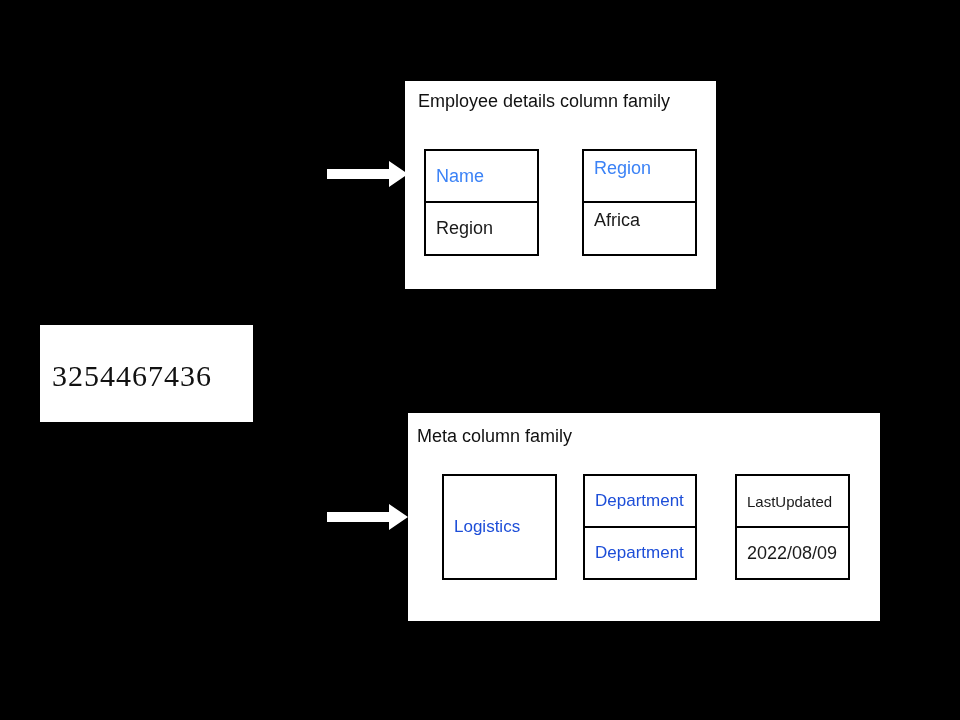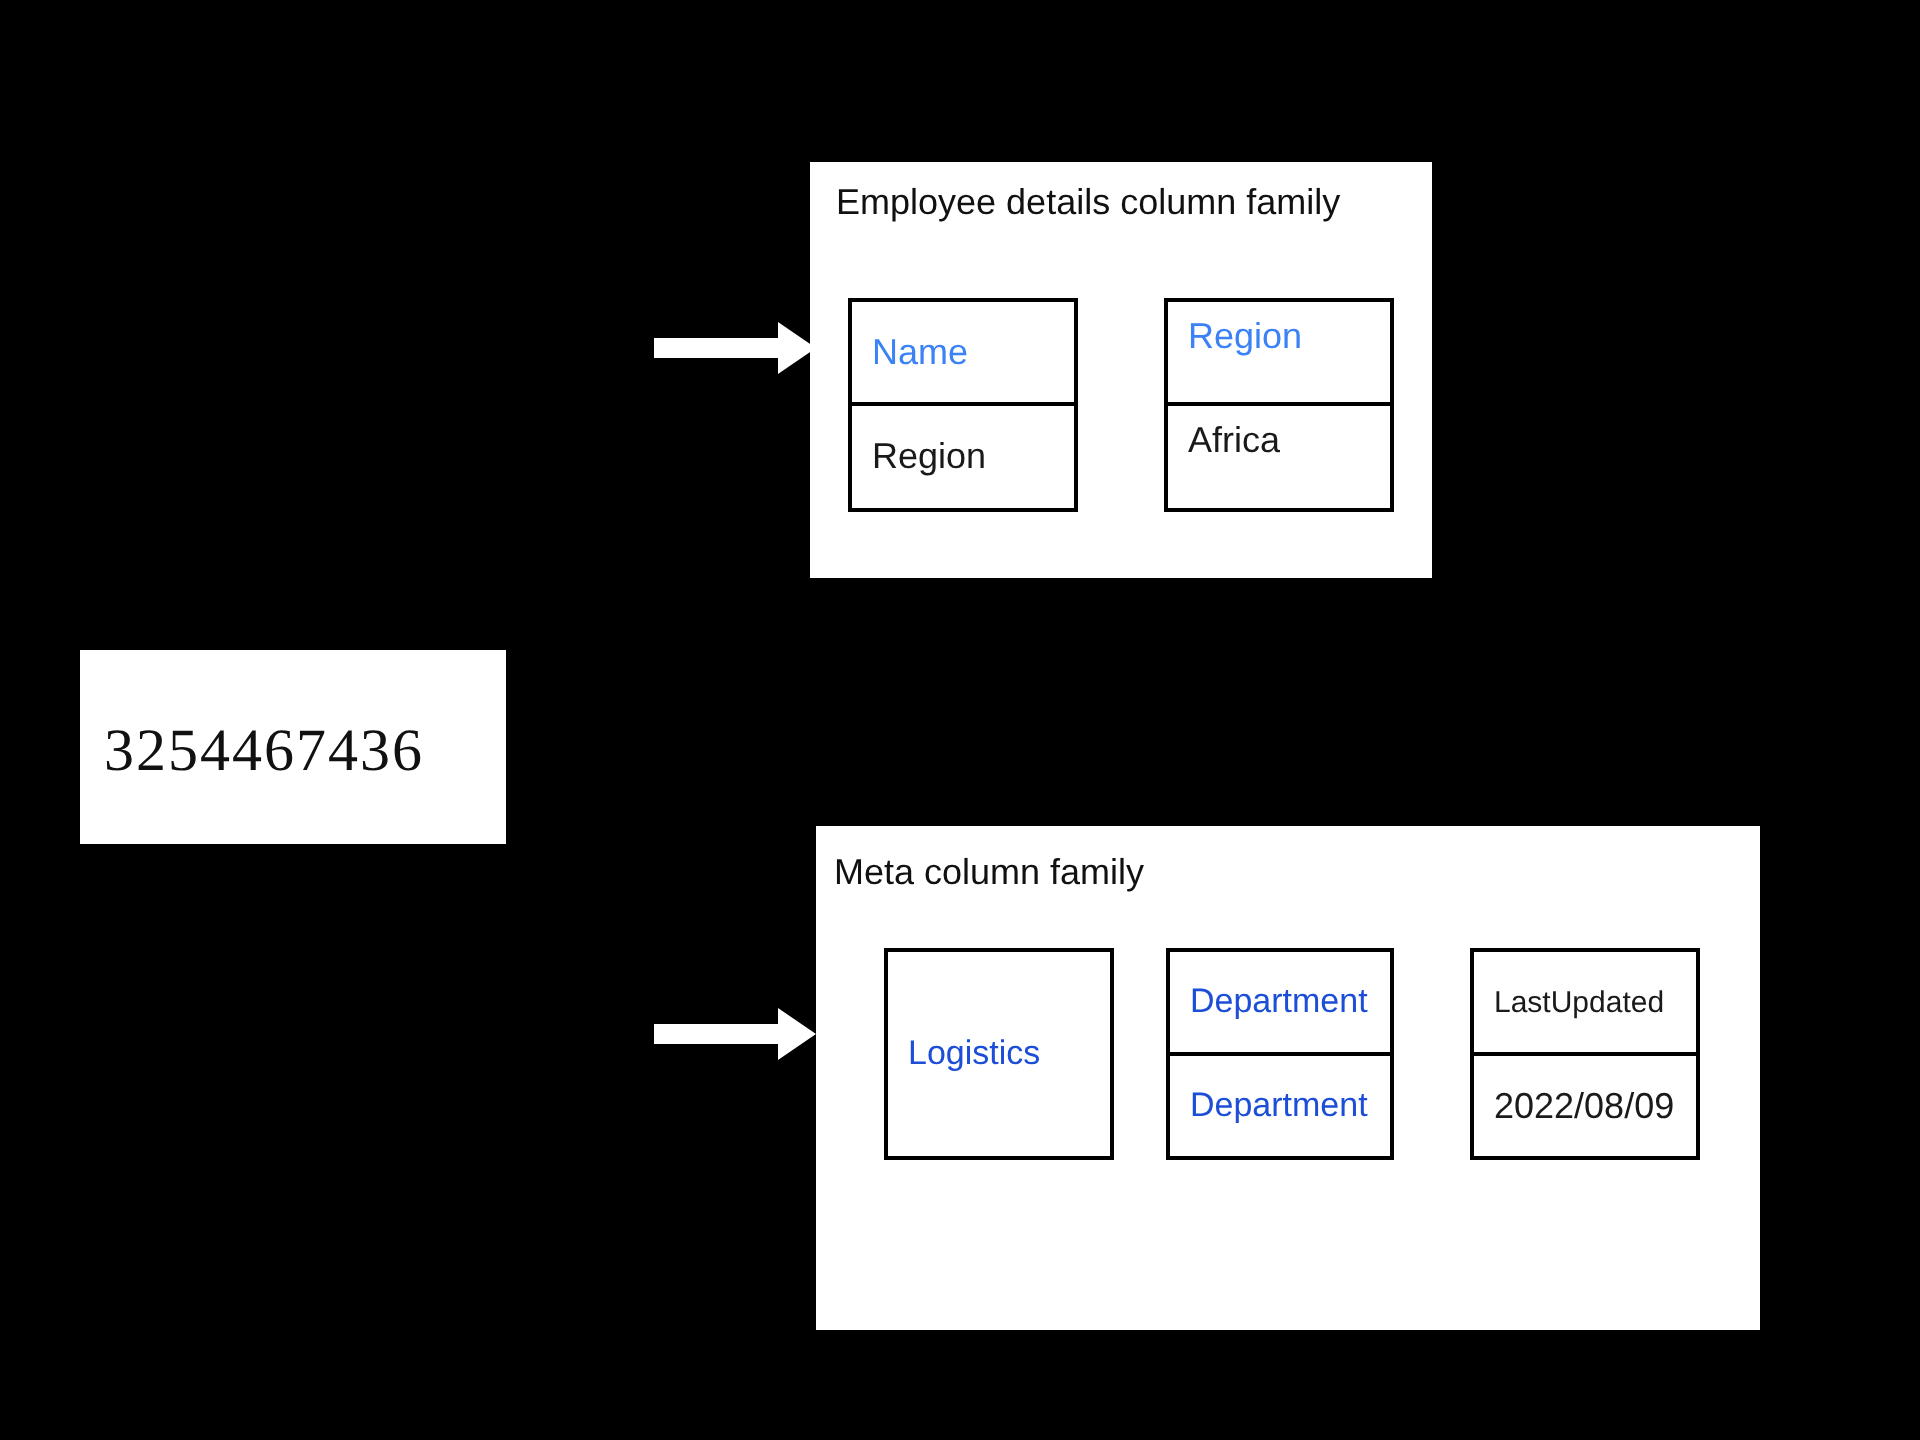--- a/index.html
+++ b/index.html
@@ -43,21 +43,21 @@
   .panel-employee {
     left: 405px;
     top: 81px;
     width: 311px;
     height: 208px;
   }
   .panel-meta {
     left: 408px;
     top: 413px;
     width: 472px;
-    height: 252px;
+    height: 208px;
   }
   .panel-title {
     position: absolute;
     font-size: 18px;
     color: #111111;
     white-space: nowrap;
   }
   .panel-employee .panel-title { left: 13px; top: 10px; }
   .panel-meta .panel-title { left: 9px; top: 13px; }
 

